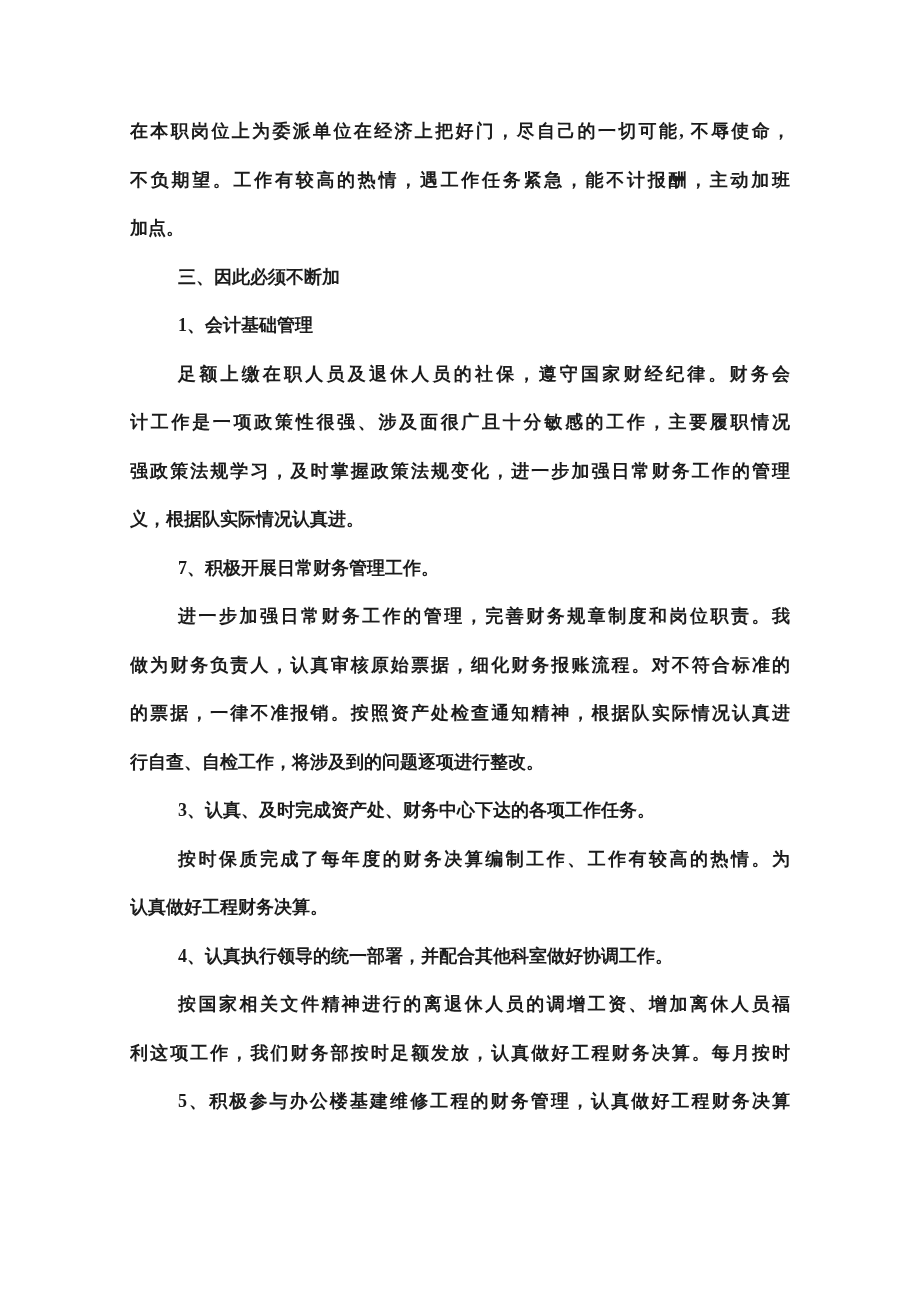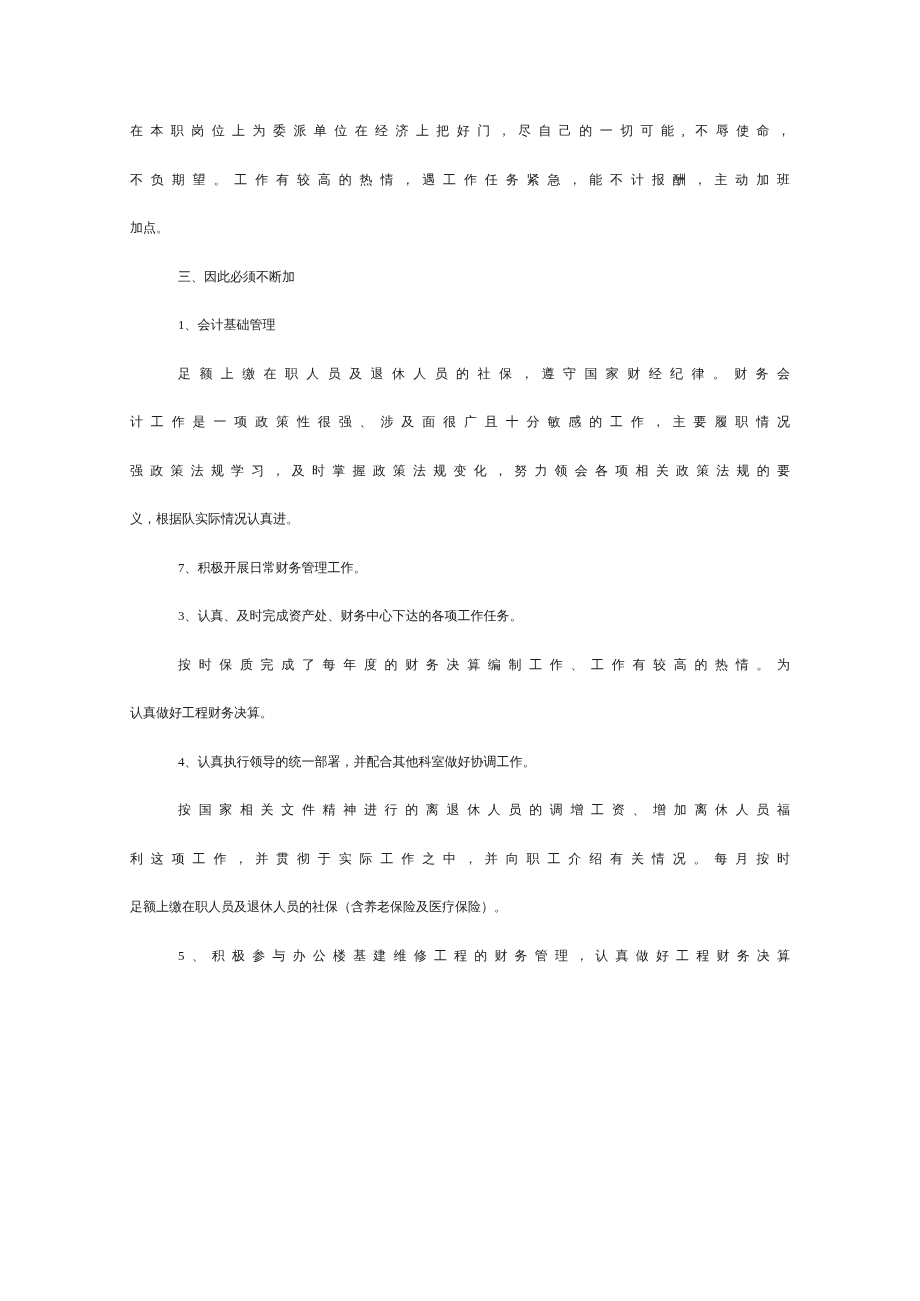--- a/index.html
+++ b/index.html
@@ -28,27 +28,28 @@
     width: 660px;
   }
   .para {
     margin: 0;
     padding: 0;
   }
   .ln {
     width: 660px;
     height: 48.5px;
     line-height: 48.5px;
-    font-size: 13px;
+    font-size: 18px;
     color: #1b1b1b;
     letter-spacing: 0;
     box-sizing: border-box;
     text-align: left;
     white-space: normal;
     overflow: hidden;
+    font-weight: bold;
   }
   .ln.just {
     text-align: justify;
     text-align-last: justify;
     text-justify: inter-character;
   }
   .ln.indent {
     padding-left: 48px;
   }
 </style>
@@ -64,38 +65,43 @@
       </div>
       <div class="para">
         <div class="ln indent">三、因此必须不断加</div>
       </div>
       <div class="para">
         <div class="ln indent">1、会计基础管理</div>
       </div>
       <div class="para">
         <div class="ln indent just">足额上缴在职人员及退休人员的社保，遵守国家财经纪律。财务会</div>
         <div class="ln just">计工作是一项政策性很强、涉及面很广且十分敏感的工作，主要履职情况</div>
-        <div class="ln just">强政策法规学习，及时掌握政策法规变化，努力领会各项相关政策法规的要</div>
+        <div class="ln just">强政策法规学习，及时掌握政策法规变化，进一步加强日常财务工作的管理</div>
         <div class="ln">义，根据队实际情况认真进。</div>
       </div>
       <div class="para">
         <div class="ln indent">7、积极开展日常财务管理工作。</div>
+      </div>
+      <div class="para">
+        <div class="ln indent just">进一步加强日常财务工作的管理，完善财务规章制度和岗位职责。我</div>
+        <div class="ln just">做为财务负责人，认真审核原始票据，细化财务报账流程。对不符合标准的</div>
+        <div class="ln just">的票据，一律不准报销。按照资产处检查通知精神，根据队实际情况认真进</div>
+        <div class="ln">行自查、自检工作，将涉及到的问题逐项进行整改。</div>
       </div>
       <div class="para">
         <div class="ln indent">3、认真、及时完成资产处、财务中心下达的各项工作任务。</div>
       </div>
       <div class="para">
         <div class="ln indent just">按时保质完成了每年度的财务决算编制工作、工作有较高的热情。为</div>
         <div class="ln">认真做好工程财务决算。</div>
       </div>
       <div class="para">
         <div class="ln indent">4、认真执行领导的统一部署，并配合其他科室做好协调工作。</div>
       </div>
       <div class="para">
         <div class="ln indent just">按国家相关文件精神进行的离退休人员的调增工资、增加离休人员福</div>
-        <div class="ln just">利这项工作，并贯彻于实际工作之中，并向职工介绍有关情况。每月按时</div>
-        <div class="ln">足额上缴在职人员及退休人员的社保（含养老保险及医疗保险）。</div>
+        <div class="ln just">利这项工作，我们财务部按时足额发放，认真做好工程财务决算。每月按时</div>
       </div>
       <div class="para">
         <div class="ln indent just">5、积极参与办公楼基建维修工程的财务管理，认真做好工程财务决算</div>
       </div>
     </div>
 </div>
 
 </body></html>

